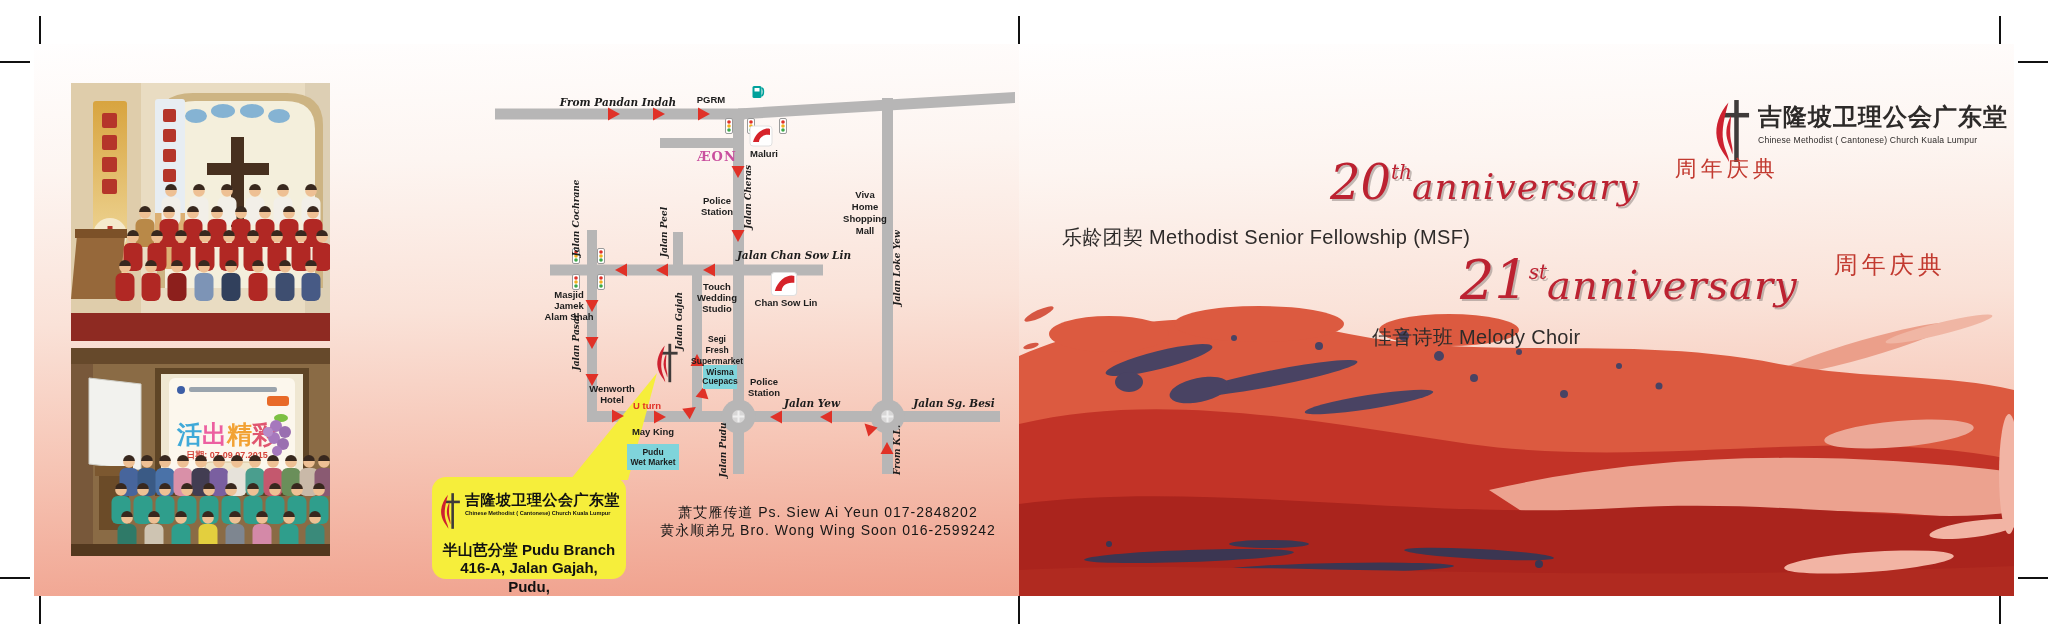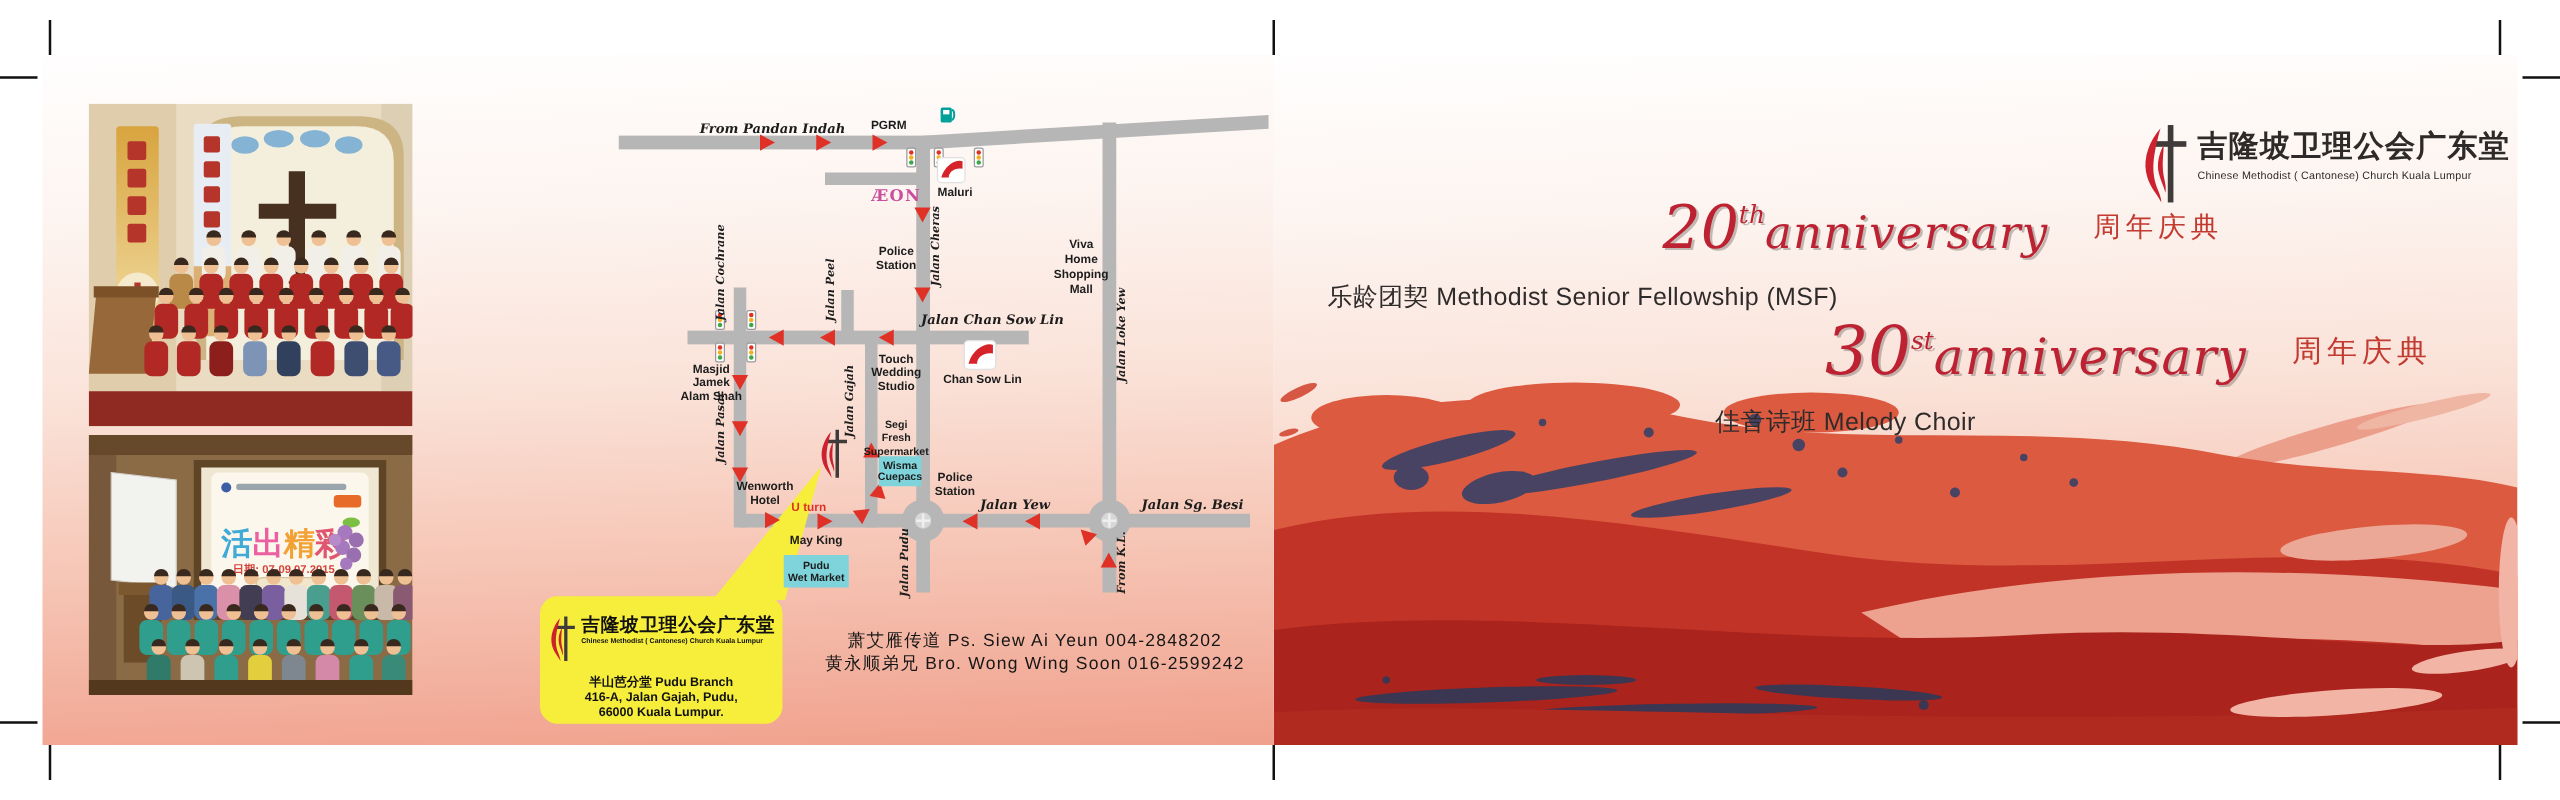--- a/index.html
+++ b/index.html
@@ -21,31 +21,31 @@
   .rd{font-family:"DejaVu Serif",serif;font-style:italic;font-weight:bold;fill:#1c1c1c;font-size:10.5px;text-anchor:middle;}
   .rd8{font-size:9px;}
   .redlbl{fill:#e03127;}
   .aeon{font-family:"DejaVu Serif",serif;font-weight:bold;fill:#c94f9e;font-size:13px;letter-spacing:1px;text-anchor:middle;}
   
   .callout{position:absolute;left:398px;top:433px;width:194px;height:102px;border-radius:14px;
            background:#f6ee3b;padding:6px 6px 0 6px;box-sizing:border-box;color:#111;}
   .callout .row{display:flex;align-items:flex-start;gap:4px;}
   .callout .zh{font-size:15px;font-weight:bold;letter-spacing:.5px;white-space:nowrap;margin-top:8px;}
   .callout .en{font-size:5.6px;font-weight:bold;white-space:nowrap;}
-  .callout .addr{text-align:center;font-weight:bold;font-size:10px;line-height:1.22;margin-top:2px;}
+  .callout .addr{text-align:center;font-weight:bold;font-size:15px;line-height:1.22;margin-top:2px;}
   
   .contact{position:absolute;left:626px;top:459px;width:336px;text-align:center;
            color:#161616;font-size:14px;letter-spacing:1px;line-height:18px;white-space:nowrap;}
   
   .brand{position:absolute;left:692px;top:44px;display:flex;align-items:flex-start;gap:7px;}
   .brand .names{margin-top:13px;}
   .brand .zh{font-size:24px;font-weight:bold;letter-spacing:1px;color:#2d2a29;white-space:nowrap;}
   .brand .en{font-size:8.6px;color:#2d2a29;letter-spacing:.2px;white-space:nowrap;margin-top:2px;}
   
-  .annrow{position:absolute;display:flex;align-items:center;white-space:nowrap;}
+  .annrow{position:absolute;display:flex;align-items:flex-start;white-space:nowrap;}
   .script{font-family:"DejaVu Serif",serif;font-style:italic;color:#bc2231;
           text-shadow:2px 2px 0 rgba(145,135,132,.55);}
   .a20 .num{font-size:48px;}
   .a20 .word{font-size:36px;letter-spacing:1px;}
   .a21 .num{font-size:54px;}
   .a21 .word{font-size:40px;letter-spacing:1px;}
   .sup{font-size:20px;vertical-align:super;position:relative;top:-14px;}
   .zh-red{font-family:"Liberation Sans",sans-serif;font-style:normal;color:#c23a30;
           letter-spacing:4px;margin-left:36px;text-shadow:none;}
   .a20 .zh-red{font-size:22px;}
@@ -393,21 +393,21 @@
         </div>
       </div>
       <div class="addr">
         <div>半山芭分堂 Pudu Branch</div>
         <div>416-A, Jalan Gajah, Pudu,</div>
         <div>66000 Kuala Lumpur.</div>
       </div>
     </div>
 
     <div class="contact">
-      <div>萧艾雁传道 Ps. Siew Ai Yeun 004-2848202</div>
+      <div>萧艾雁传道 Ps. Siew Ai Yeun 017-2848202</div>
       <div>黄永顺弟兄 Bro. Wong Wing Soon 016-2599242</div>
     </div>
   </section>
 
   <section class="panel panel-right">
 
     <svg class="abs" style="left:0;top:250px" width="995" height="302" viewBox="0 0 995 302">
       <g>
         <ellipse cx="845" cy="55" rx="90" ry="9" fill="#eb9f8a" transform="rotate(-16 845 55)"></ellipse>
         <ellipse cx="920" cy="35" rx="55" ry="6" fill="#f0b6a4" transform="rotate(-14 920 35)"></ellipse>
@@ -465,18 +465,18 @@
       </div>
     </div>
 
     <div class="annrow a20" style="left:311px;top:110px">
       <span class="script"><span class="num">20</span><span class="sup">th</span><span class="word">anniversary</span></span>
       <span class="zh-red">周年庆典</span>
     </div>
     <div class="blackline" style="left:43px;top:180px">乐龄团契 Methodist Senior Fellowship (MSF)</div>
 
     <div class="annrow a21" style="left:441px;top:205px">
-      <span class="script"><span class="num">30</span><span class="sup">st</span><span class="word">anniversary</span></span>
+      <span class="script"><span class="num">21</span><span class="sup">st</span><span class="word">anniversary</span></span>
       <span class="zh-red">周年庆典</span>
     </div>
     <div class="blackline" style="left:353px;top:280px">佳音诗班 Melody Choir</div>
   </section>
 </div>
 
 </body></html>

